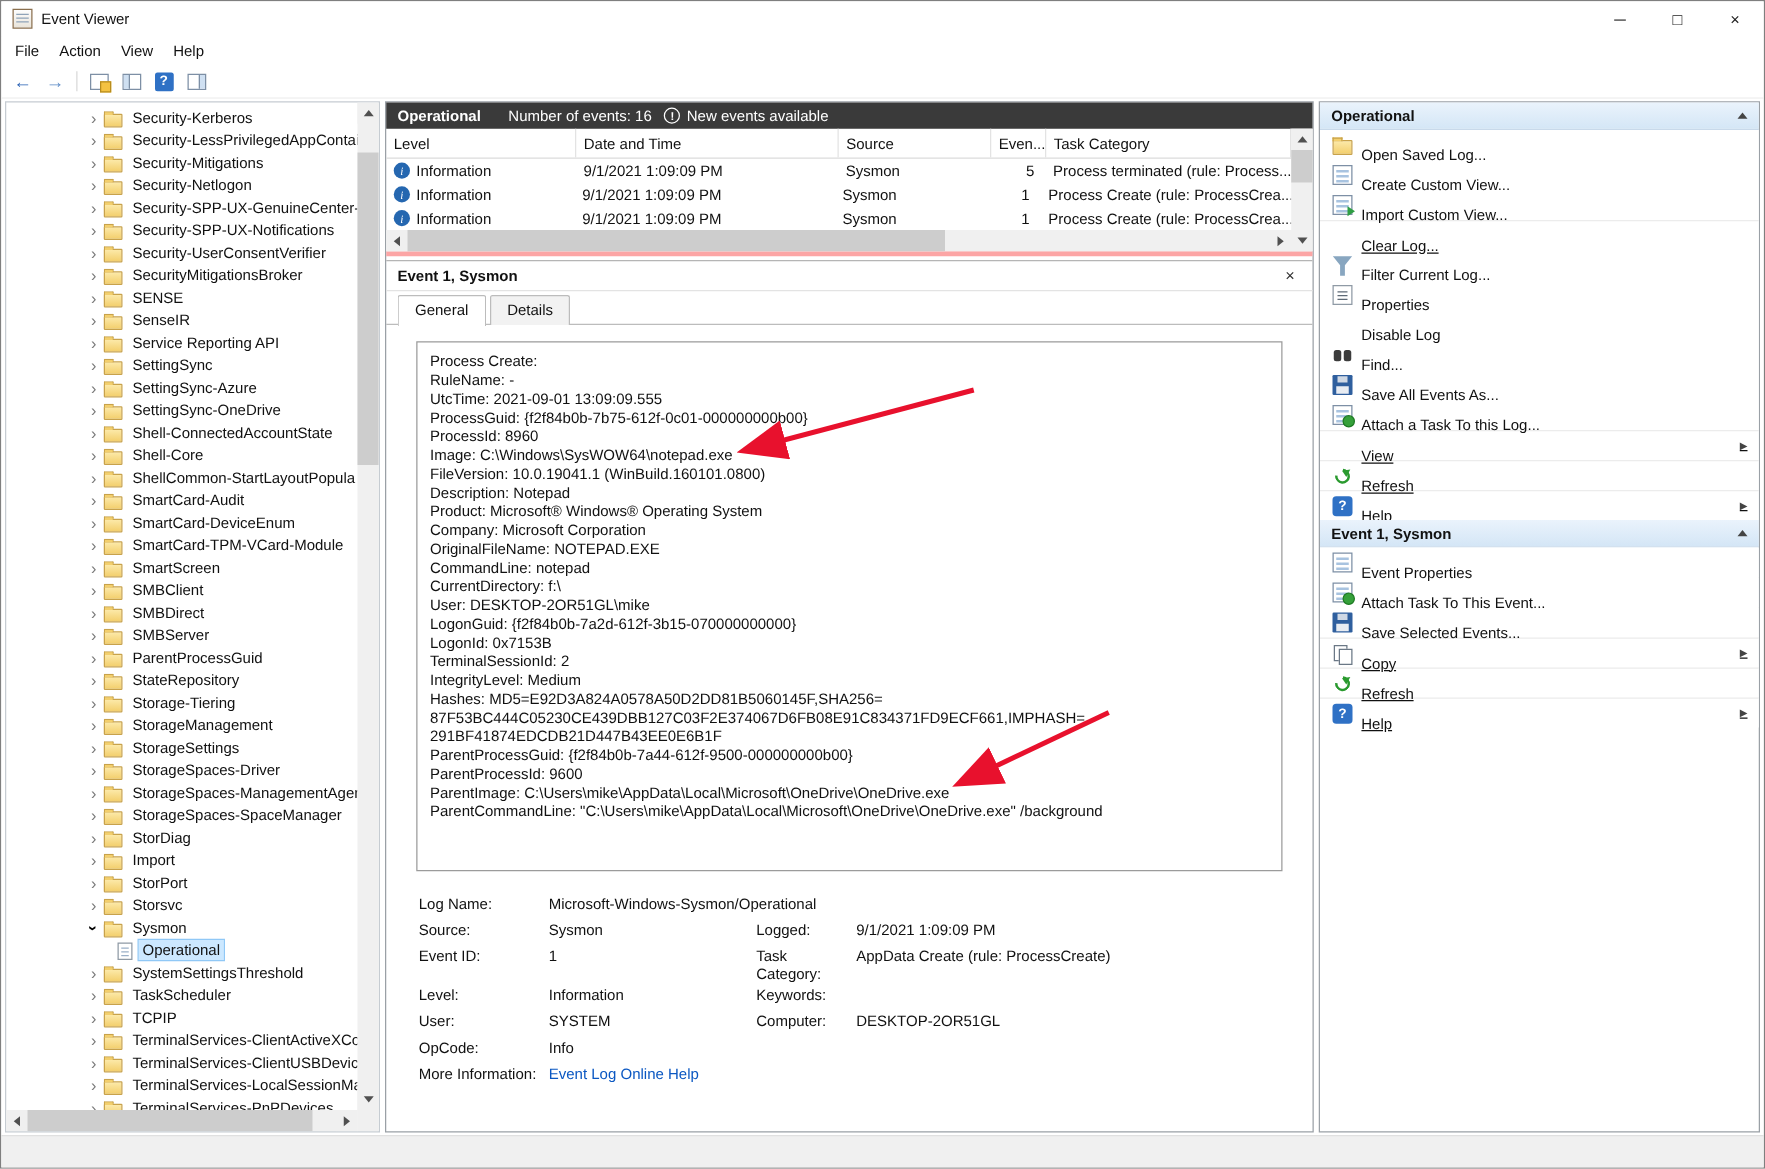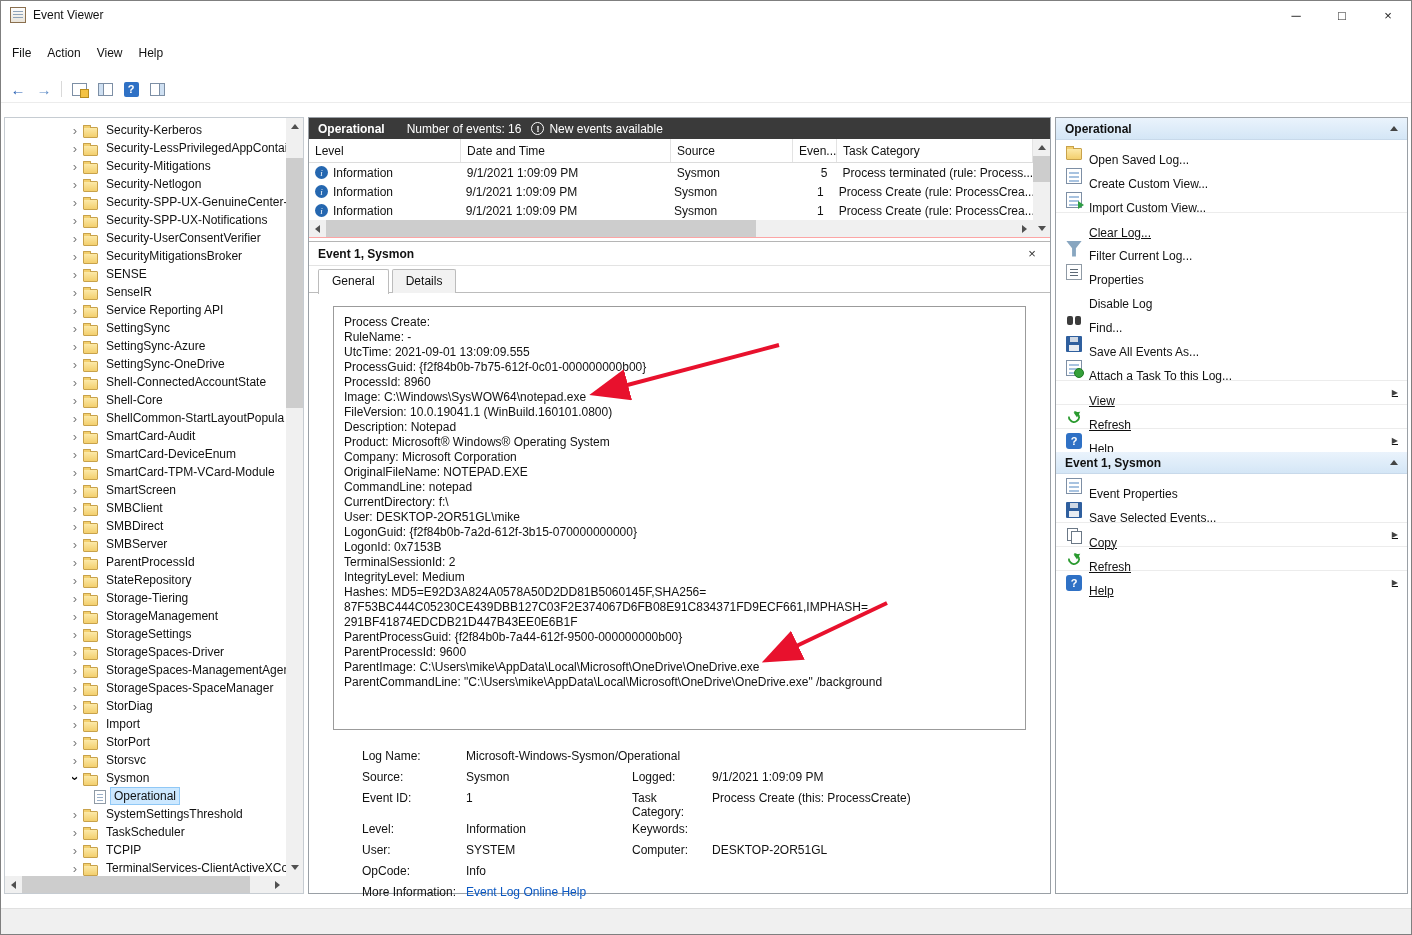--- a/index.html
+++ b/index.html
@@ -1,19 +1,19 @@
 <!DOCTYPE html>
 <html style="--accent_selection: #cce8ff; --events_header_bg: #3a3a3a; --events_header_fg: #ffffff; --section_header_bg: #d4e6f6; --link: #0a57c2; --arrow_red: #e8112d; --info_icon: #2567b0;"><head>
 <meta charset="utf-8">
 <style>
   * { margin:0; padding:0; box-sizing:border-box; cursor:default; }
   html,body { width:1412px; height:935px; }
   body { font-family:"Liberation Sans","DejaVu Sans",sans-serif; font-size:12px; color:#111; background:#e8e8e8; }
 
-  .window { width:1412px; height:935px; background:#fff; border:1px solid #7f7f7f; display:flex; flex-direction:column; overflow:hidden;gap:12px; }
+  .window { width:1412px; height:935px; background:#fff; border:1px solid #7f7f7f; display:flex; flex-direction:column; overflow:hidden; }
 
   
   .titlebar { flex:0 0 28px; display:flex; align-items:center; padding-left:9px; background:#fff; }
   .app-icon { width:16px; height:16px; margin-right:7px; background:linear-gradient(#fdfdfd,#e9e4da); border:1px solid #8a6f4e; position:relative; flex:0 0 16px; }
   .app-icon::before { content:""; position:absolute; left:2px; right:2px; top:3px; height:1px; background:#8fa3b8; box-shadow:0 3px 0 #8fa3b8,0 6px 0 #8fa3b8; }
   .title-text { font-size:12px; }
   .win-controls { margin-left:auto; display:flex; height:100%; }
   .win-btn { width:46px; height:100%; display:flex; align-items:center; justify-content:center; font-size:13px; color:#222; }
 
   
@@ -66,21 +66,21 @@
   .hscroll .sb-btn.right { margin-left:auto; }
   .corner { position:absolute; right:0; bottom:0; width:17px; height:17px; background:#f0f0f0; }
 
   
   .center-panel { flex:1 1 auto; min-width:0; border:1px solid #9aa0a6; display:flex; flex-direction:column; background:#fff; }
   .events-header { flex:0 0 21px; background:var(--events_header_bg,#3a3a3a); color:var(--events_header_fg,#fff); display:flex; align-items:center; padding:0 9px; }
   .eh-title { font-weight:bold; margin-right:22px; }
   .new-events-icon { width:13px; height:13px; border:1px solid #fff; border-radius:50%; font-size:9px; font-weight:bold; display:flex; align-items:center; justify-content:center; margin:0 5px 0 10px; flex:0 0 13px; }
   .new-events-icon::before { content:"!"; }
 
-  .table-zone { flex:0 0 98px; display:flex; border-bottom:1px solid #fca5a5; }
+  .table-zone { flex:0 0 98px; display:flex; border-bottom:4px solid #fca5a5; }
   .table-main { flex:1 1 auto; min-width:0; display:flex; flex-direction:column; }
   .thead { flex:0 0 24px; display:flex; border-bottom:1px solid #dcdcdc; }
   .th { display:flex; align-items:center; padding-left:6px; border-right:1px solid #e3e3e3; white-space:nowrap; overflow:hidden; }
   .c-level { width:152px; } .c-date { width:210px; } .c-source { width:122px; }
   .c-id { width:44px; } .c-task { flex:1 1 auto; min-width:0; }
   .event-row { height:19px; display:flex; align-items:center; }
   .cell { display:flex; align-items:center; padding-left:6px; height:100%; white-space:nowrap; overflow:hidden; }
   .cell.c-id { justify-content:flex-end; padding-right:9px; }
   .info-ic { width:13px; height:13px; border-radius:50%; background:var(--info_icon,#2567b0); color:#fff; font-size:9px; font-style:italic; font-family:"Liberation Serif",serif; display:flex; align-items:center; justify-content:center; margin-right:5px; flex:0 0 13px; }
   .info-ic::before { content:"i"; }
@@ -99,21 +99,21 @@
   .tabs::after { content:""; position:absolute; left:0; right:0; bottom:0; height:1px; background:#bcbcbc; }
   .tab { padding:4px 13px 5px; border:1px solid #bcbcbc; border-bottom:none; background:#f2f2f2; margin-right:3px; border-radius:2px 2px 0 0; position:relative; z-index:1; }
   .tab.active { background:#fff; padding-bottom:6px; margin-bottom:-1px; z-index:2; }
   .detail-body { flex:1 1 auto; min-height:0; position:relative; padding:13px 24px 0; display:flex; flex-direction:column; }
   .event-text { flex:0 0 424px; height:424px; border:1px solid #9b9b9b; padding:8px 10px; white-space:pre-wrap; line-height:15px; overflow:hidden; }
   .arrows { position:absolute; left:0; top:0; width:100%; height:100%; pointer-events:none; }
   .arrows line { stroke:var(--arrow_red,#e8112d); stroke-width:4; }
   .ah-fill { fill:var(--arrow_red,#e8112d); }
   .footer { padding:16px 2px 0; }
   .f-row { display:flex; min-height:21px; align-items:flex-start; padding-top:3px; }
-  .f-l1 { width:104px;margin-left:27px; } .f-v1 { width:166px; } .f-v1.wide { width:auto; }
+  .f-l1 { width:104px; } .f-v1 { width:166px; } .f-v1.wide { width:auto; }
   .f-l2 { width:80px; } .f-v2 { flex:1; }
   .link { color:var(--link,#0a57c2); }
 
   
   .actions-panel { flex:0 0 353px; border:1px solid #9aa0a6; display:flex; flex-direction:column; background:#fff; }
   .actions-title { flex:0 0 20px; background:linear-gradient(#fefefe,#ececec); border-bottom:1px solid #d5d5d5; font-weight:bold; display:flex; align-items:center; padding:0 8px; }
   .section-header { height:22px; background:linear-gradient(#eaf3fc,var(--section_header_bg,#d4e6f6)); display:flex; align-items:center; padding:0 9px; font-weight:bold; border-bottom:1px solid #c8d9ea; }
   .collapse-ic { margin-left:auto; }
   .collapse-ic::before { content:""; display:block; border-left:4px solid transparent; border-right:4px solid transparent; border-bottom:5px solid #444; }
   .action-item { height:24px; display:flex; align-items:center; padding:0 9px 0 10px; background:#fff; }
@@ -338,21 +338,21 @@
 
             <div class="tree-row" data-name="tree-item">
               <span class="chev" data-name="chevron-right-icon"></span>
               <span class="folder-ic" data-name="folder-icon"></span>
               <span class="tree-label">SMBServer</span>
             </div>
 
             <div class="tree-row" data-name="tree-item">
               <span class="chev" data-name="chevron-right-icon"></span>
               <span class="folder-ic" data-name="folder-icon"></span>
-              <span class="tree-label">ParentProcessId</span>
+              <span class="tree-label">ParentProcessGuid</span>
             </div>
 
             <div class="tree-row" data-name="tree-item">
               <span class="chev" data-name="chevron-right-icon"></span>
               <span class="folder-ic" data-name="folder-icon"></span>
               <span class="tree-label">StateRepository</span>
             </div>
 
             <div class="tree-row" data-name="tree-item">
               <span class="chev" data-name="chevron-right-icon"></span>
@@ -600,21 +600,21 @@
             <div class="f-row">
               <span class="f-l1" data-name="field-label">Source:</span>
               <span class="f-v1" data-name="source-value">Sysmon</span>
               <span class="f-l2" data-name="field-label">Logged:</span>
               <span class="f-v2" data-name="logged-value">9/1/2021 1:09:09 PM</span>
             </div>
             <div class="f-row">
               <span class="f-l1" data-name="field-label">Event ID:</span>
               <span class="f-v1" data-name="event-id-value">1</span>
               <span class="f-l2" data-name="field-label">Task Category:</span>
-              <span class="f-v2" data-name="task-category-value">Process Create (this: ProcessCreate)</span>
+              <span class="f-v2" data-name="task-category-value">AppData Create (rule: ProcessCreate)</span>
             </div>
             <div class="f-row">
               <span class="f-l1" data-name="field-label">Level:</span>
               <span class="f-v1" data-name="level-value">Information</span>
               <span class="f-l2" data-name="field-label">Keywords:</span>
               <span class="f-v2" data-name="keywords-value"></span>
             </div>
             <div class="f-row">
               <span class="f-l1" data-name="field-label">User:</span>
               <span class="f-v1" data-name="user-value">SYSTEM</span>
@@ -726,20 +726,25 @@
         <span class="collapse-ic" data-name="collapse-chevron-icon"></span>
       </div>
       <div class="action-list" data-name="event-actions">
 
           <div class="action-item" data-name="action-item">
             <span class="ai-ic" data-name="event-properties-icon"></span>
             <span class="ai-label" data-name="action-label">Event Properties</span>
             <span class="ai-arrow" data-name="submenu-arrow-icon"></span>
           </div>
 
+          <div class="action-item" data-name="action-item">
+            <span class="ai-ic" data-name="attach-task-icon"></span>
+            <span class="ai-label" data-name="action-label">Attach Task To This Event...</span>
+            <span class="ai-arrow" data-name="submenu-arrow-icon"></span>
+          </div>
 
           <div class="action-item" data-name="action-item">
             <span class="ai-ic" data-name="save-icon"></span>
             <span class="ai-label" data-name="action-label">Save Selected Events...</span>
             <span class="ai-arrow" data-name="submenu-arrow-icon"></span>
           </div>
 
           <div class="action-item" data-name="action-item" data-divider="true">
             <span class="ai-ic" data-name="copy-icon"></span>
             <span class="ai-label" data-name="action-label">Copy</span>

